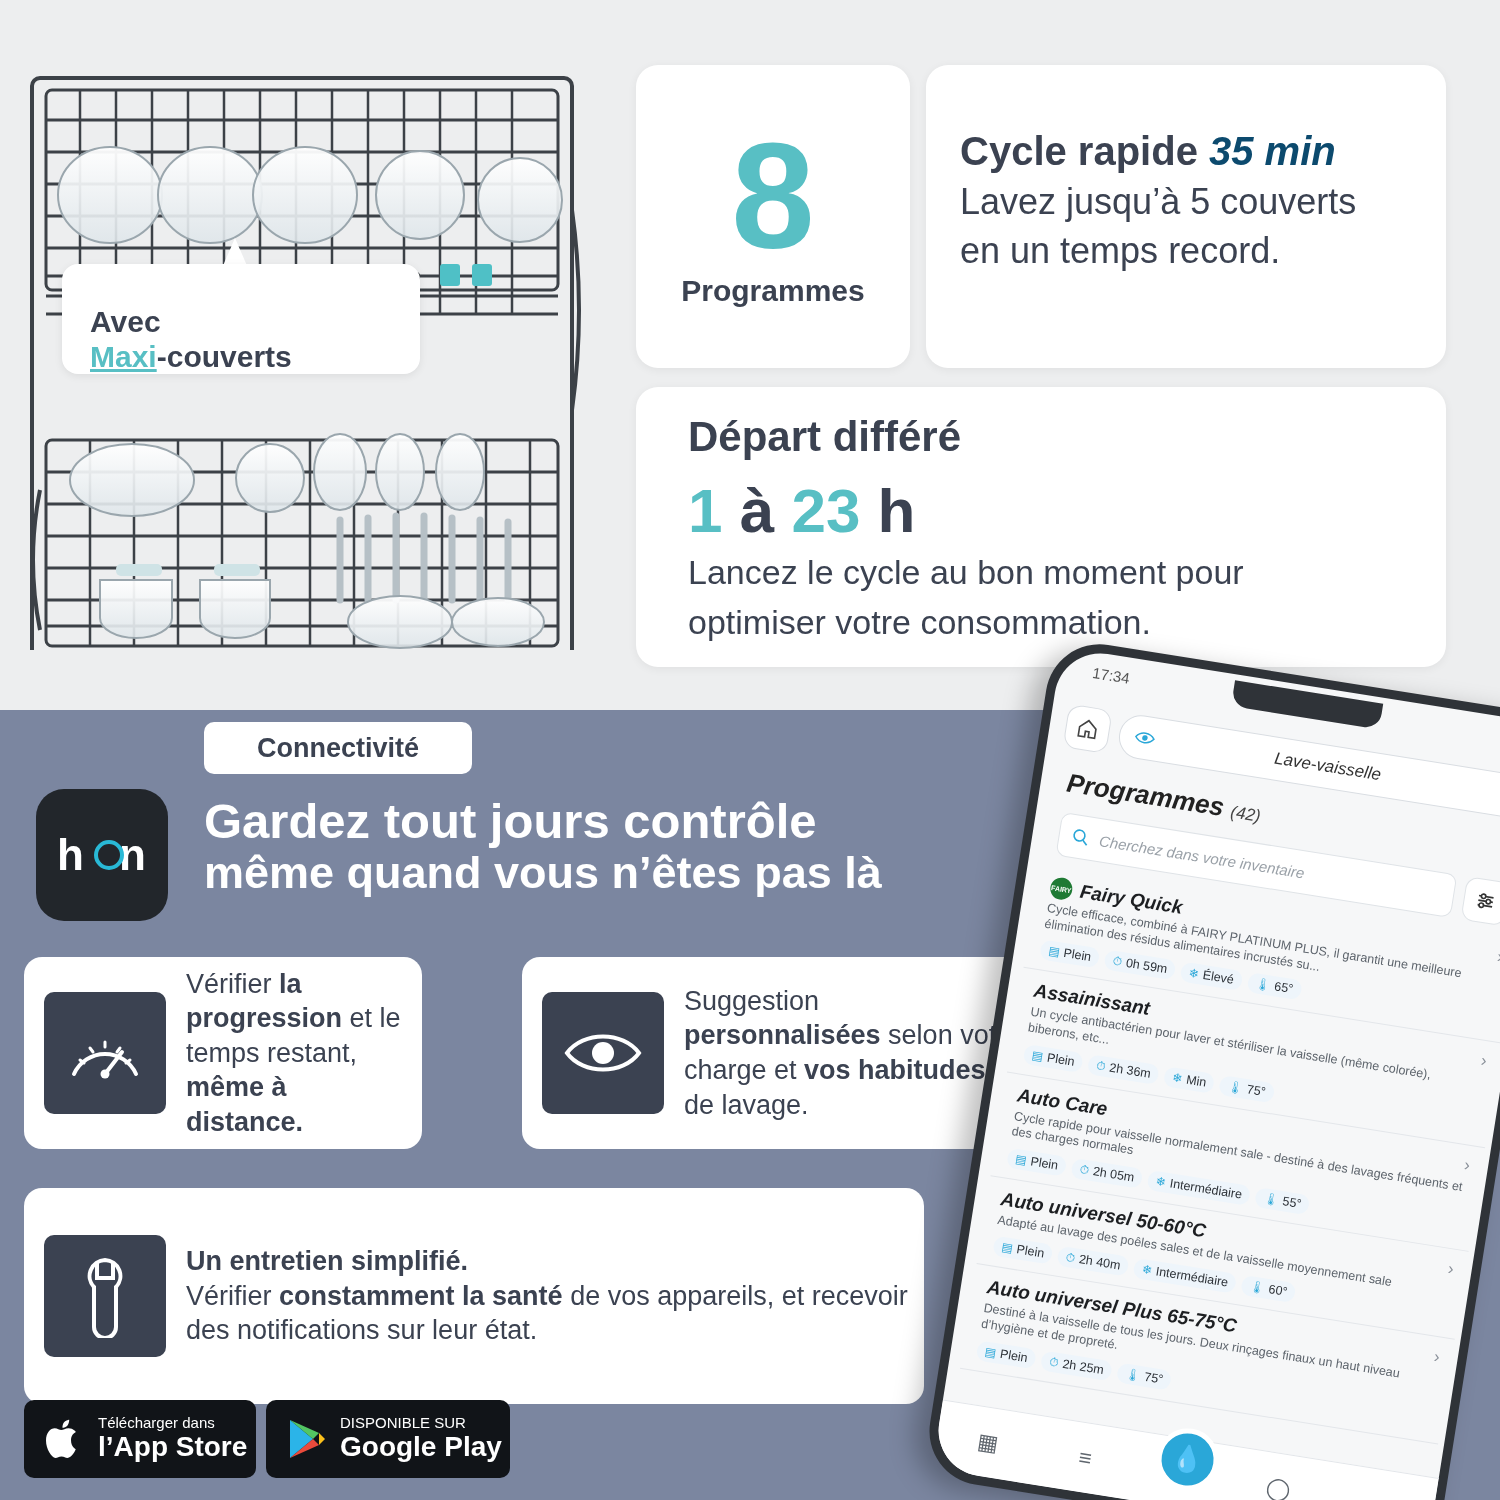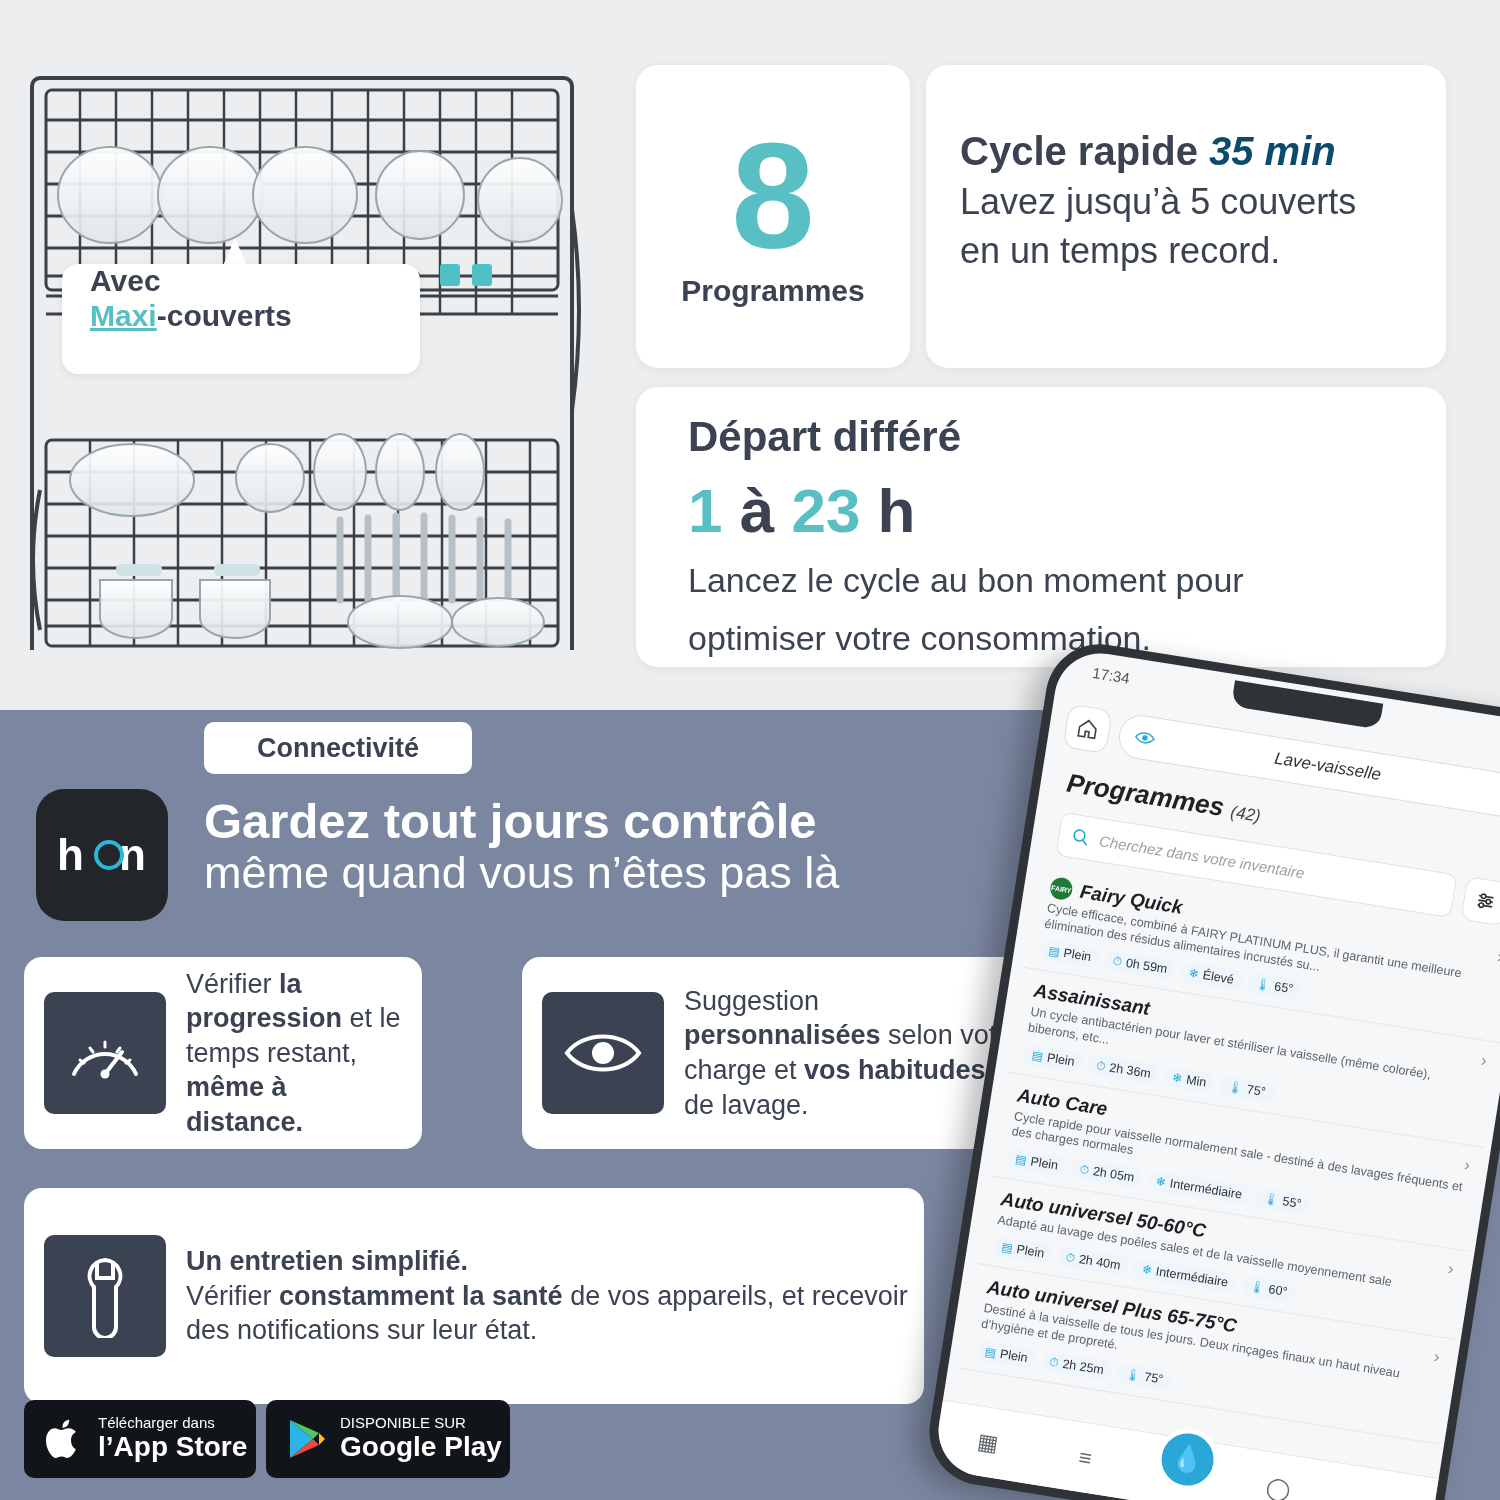--- a/index.html
+++ b/index.html
@@ -14,21 +14,21 @@
   
   .top { position: absolute; left: 0; top: 0; width: 1500px; height: 710px; background: #edeeef; }
 
   
   .basket { position: absolute; left: 20px; top: 60px; width: 580px; height: 590px; }
   .basket svg { display: block; }
 
   .callout {
     position: absolute; left: 62px; top: 264px; width: 358px; height: 110px;
     background: #ffffff; border-radius: 16px;
-    display: flex; flex-direction: column; justify-content: flex-start;
+    display: flex; flex-direction: column; justify-content: flex-end;
     padding-left: 28px;
     box-shadow: 0 2px 8px rgba(0,0,0,.08);
   }
   .callout .l1 { font-size: 30px; font-weight: bold; color: #3b4251; line-height: 1.15; }
   .callout .l2 { font-size: 30px; font-weight: bold; color: #3b4251; line-height: 1.15; }
   .callout .l2 .hl { color: #58bfc4; text-decoration: underline; }
   .callout-tail {
     position: absolute; left: 222px; top: 238px;
     width: 0; height: 0;
     border-left: 13px solid transparent; border-right: 13px solid transparent;
@@ -45,21 +45,21 @@
 
   .card-quick { left: 926px; top: 65px; width: 520px; height: 303px; padding: 62px 34px 0 34px; }
   .card-quick .h { font-size: 40px; font-weight: bold; color: #3b4251; line-height: 1.2; }
   .card-quick .h .hl { color: #0c4a6e; font-style: italic; }
   .card-quick .p { font-size: 36px; color: #3b4251; line-height: 1.25; margin-top: 4px; font-weight: 400; }
 
   .card-delay { left: 636px; top: 387px; width: 810px; height: 280px; padding: 26px 34px 0 52px; }
   .card-delay .h { font-size: 42px; font-weight: bold; color: #3b4251; }
   .card-delay .big { font-size: 62px; font-weight: bold; color: #3b4251; line-height: 1.1; margin-top: 16px; }
   .card-delay .big .hl { color: #58bfc4; }
-  .card-delay .p { font-size: 34px; color: #3b4251; line-height: 1.28; margin-top: 14px; }
+  .card-delay .p { font-size: 34px; color: #3b4251; line-height: 1.28; margin-top: 6px; }
 
   
   .bottom { position: absolute; left: 0; top: 710px; width: 1500px; height: 790px; background: #7b86a0; }
 
   .chip {
     position: absolute; left: 204px; top: 722px; width: 268px; height: 52px;
     background: #fff; border-radius: 10px;
     display: flex; align-items: center; justify-content: center;
     font-size: 27px; font-weight: bold; color: #3b4251;
   }
@@ -71,21 +71,21 @@
   }
   .hon-badge .txt { font-size: 44px; font-weight: bold; color: #ffffff; letter-spacing: 1px; position: relative; }
   .hon-badge .o { color: #22262b; position: relative; display: inline-block; width: 34px; }
   .hon-badge .ring {
     position: absolute; width: 30px; height: 30px; border: 4px solid #29b9d6; border-radius: 50%;
     left: 37px; top: 10px;
   }
 
   .headline { position: absolute; left: 204px; top: 795px; width: 900px; }
   .headline .l1 { font-size: 49px; font-weight: bold; color: #ffffff; line-height: 1.08; }
-  .headline .l2 { font-size: 45px; color: #ffffff; line-height: 1.12; font-weight: 400; }
+  .headline .l2 { font-size: 45px; color: #ffffff; line-height: 1.12; font-weight: 700; }
 
   .fcard { position: absolute; background: #ffffff; border-radius: 18px; display: flex; align-items: center; }
   .fcard .iconbox {
     width: 122px; height: 122px; background: #3b4251; border-radius: 10px;
     margin: 0 20px 0 20px; flex: 0 0 auto;
     display: flex; align-items: center; justify-content: center;
   }
   .fcard .ftext { font-size: 27px; color: #3b4251; line-height: 1.28; padding-right: 16px; }
   .fcard .ftext b { font-weight: bold; }
 

